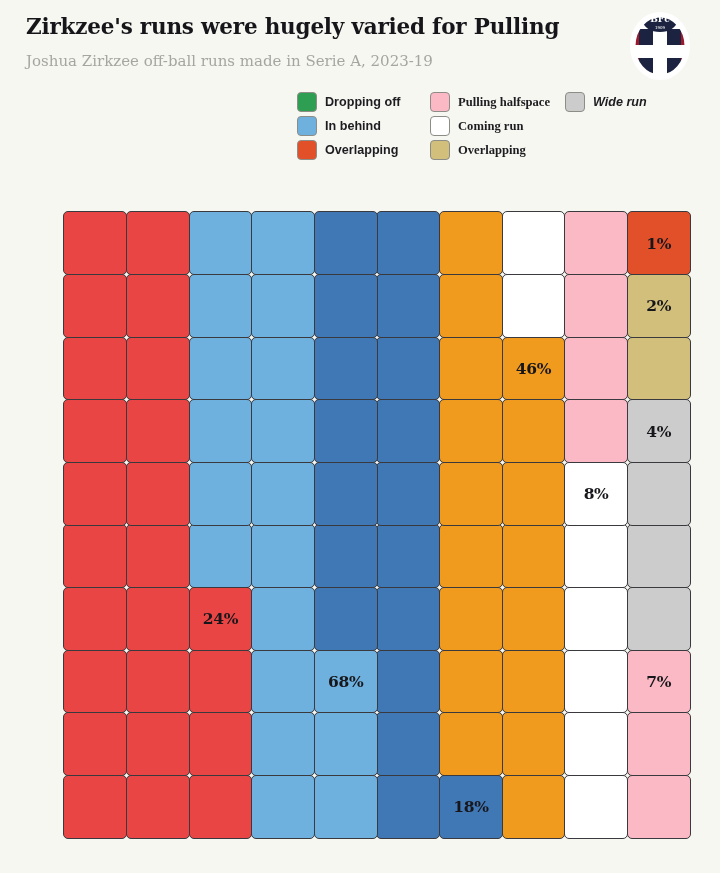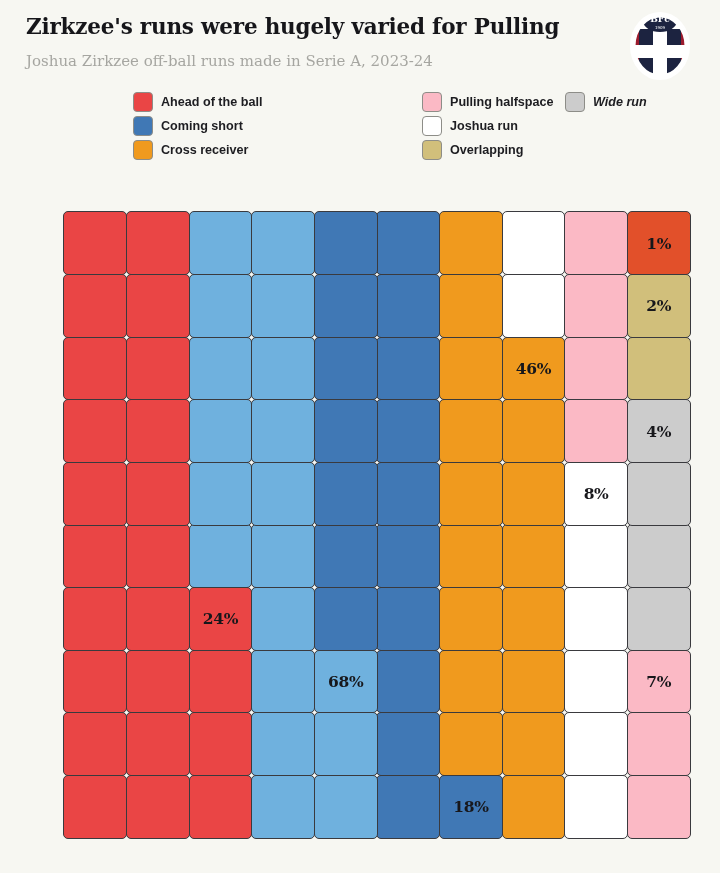--- a/index.html
+++ b/index.html
@@ -118,21 +118,21 @@
     color: #17171b;
     letter-spacing: -0.3px;
     pointer-events: none;
   }
 </style>
 </head>
 <body>
 
 <div id="header">
   <div id="page-title">Zirkzee's runs were hugely varied for Pulling</div>
-  <div id="page-subtitle">Joshua Zirkzee off-ball runs made in Serie A, 2023-24</div>
+  <div id="page-subtitle">Joshua Zirkzee off-ball runs made in Serie A, 2023-19</div>
 </div>
 
 <div id="club-crest">
   <svg width="62" height="70" viewBox="0 0 62 70" xmlns="http://www.w3.org/2000/svg">
     <ellipse cx="31" cy="35" rx="29" ry="33" fill="#ffffff" stroke="#ffffff" stroke-width="2"></ellipse>
     <clipPath id="crestClip">
       <ellipse cx="31" cy="35" rx="26" ry="30"></ellipse>
     </clipPath>
     <g clip-path="url(#crestClip)">
       <rect x="0" y="0" width="62" height="70" fill="#1c2340"></rect>
@@ -143,42 +143,42 @@
       <rect x="0" y="0" width="62" height="18" fill="#ffffff"></rect>
       <ellipse cx="31" cy="10" rx="17" ry="11" fill="#1c2340"></ellipse>
     </g>
     <ellipse cx="31" cy="35" rx="26" ry="30" fill="none" stroke="#ffffff" stroke-width="3"></ellipse>
     <text x="31" y="11" text-anchor="middle" font-family="DejaVu Serif, serif" font-size="9" font-weight="bold" fill="#ffffff">BFc</text>
     <text x="31" y="18" text-anchor="middle" font-family="DejaVu Sans, sans-serif" font-size="4" fill="#ffffff">1909</text>
   </svg>
 </div>
 
 <div id="legend">
-    <div class="legend-col" style="left: 0px;">
-      <div class="legend-item">
-        <span class="legend-swatch" style="background: rgb(234, 69, 69);"></span>
-        <span class="legend-label">Ahead of the ball</span>
-      </div>
-      <div class="legend-item">
-        <span class="legend-swatch" style="background: rgb(64, 120, 181);"></span>
-        <span class="legend-label">Coming short</span>
-      </div>
-      <div class="legend-item">
-        <span class="legend-swatch" style="background: rgb(240, 154, 30);"></span>
-        <span class="legend-label">Cross receiver</span>
-      </div>
-    </div>
-    <div class="legend-col" style="left: 289px;">
+    <div class="legend-col" style="left: 164px;">
+      <div class="legend-item">
+        <span class="legend-swatch" style="background: rgb(46, 158, 82);"></span>
+        <span class="legend-label">Dropping off</span>
+      </div>
+      <div class="legend-item">
+        <span class="legend-swatch" style="background: rgb(111, 177, 222);"></span>
+        <span class="legend-label">In behind</span>
+      </div>
+      <div class="legend-item">
+        <span class="legend-swatch" style="background: rgb(226, 80, 42);"></span>
+        <span class="legend-label">Overlapping</span>
+      </div>
+    </div>
+    <div class="legend-col" style="left: 297px; font-family: Liberation Serif, serif;">
       <div class="legend-item">
         <span class="legend-swatch" style="background: rgb(251, 185, 197);"></span>
         <span class="legend-label">Pulling halfspace</span>
       </div>
       <div class="legend-item">
         <span class="legend-swatch" style="background: rgb(255, 255, 255);"></span>
-        <span class="legend-label">Joshua run</span>
+        <span class="legend-label">Coming run</span>
       </div>
       <div class="legend-item">
         <span class="legend-swatch" style="background: rgb(209, 191, 123);"></span>
         <span class="legend-label">Overlapping</span>
       </div>
     </div>
     <div class="legend-col" style="left: 432px; font-style: italic;">
       <div class="legend-item">
         <span class="legend-swatch" style="background: rgb(204, 204, 204);"></span>
         <span class="legend-label">Wide run</span>

